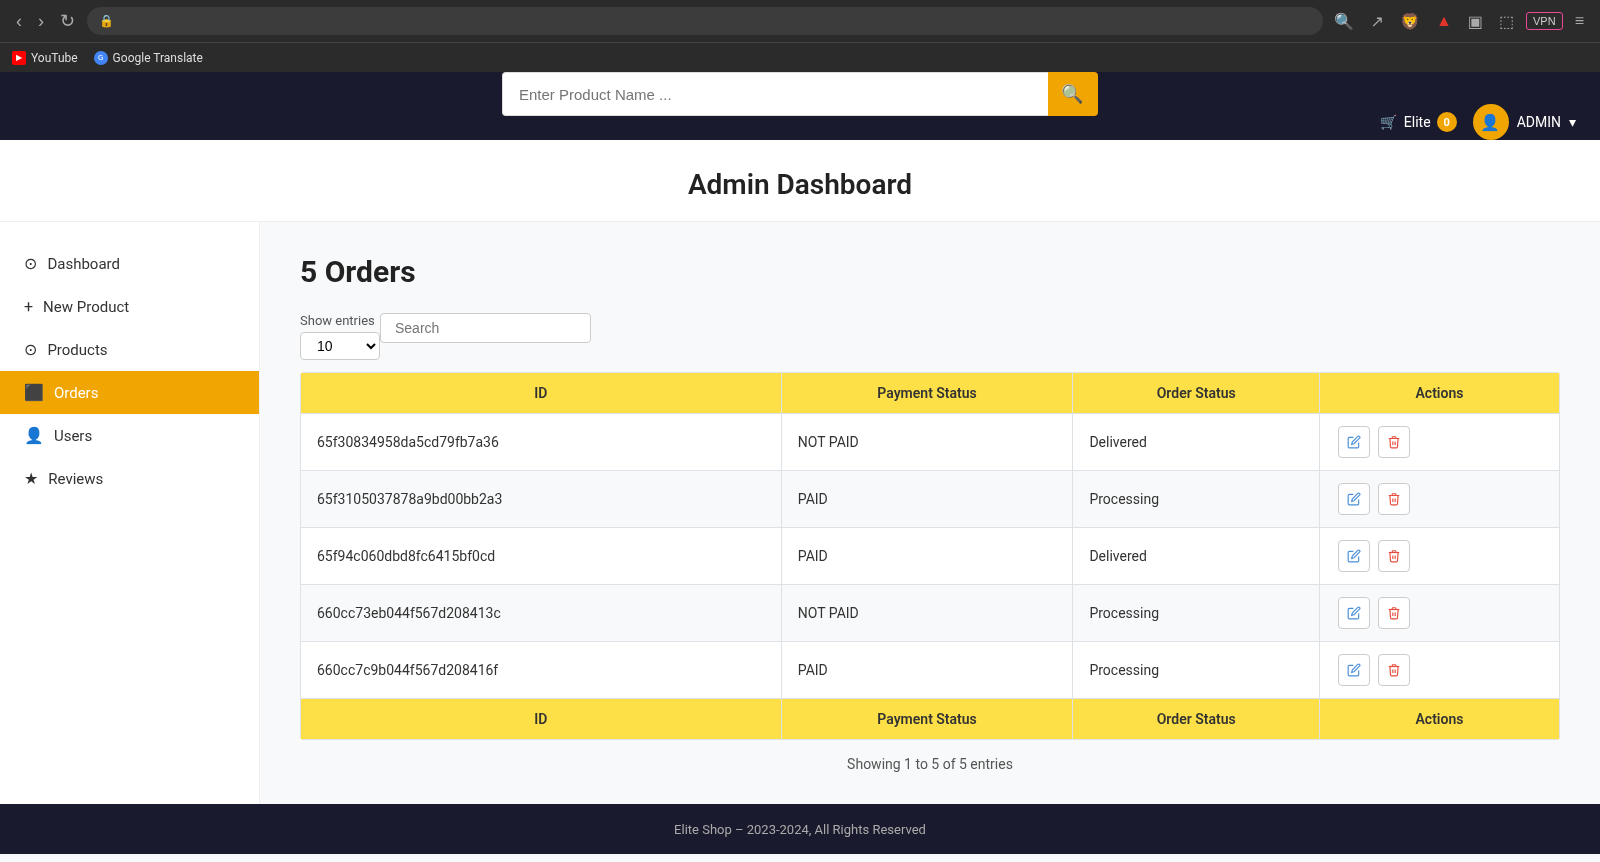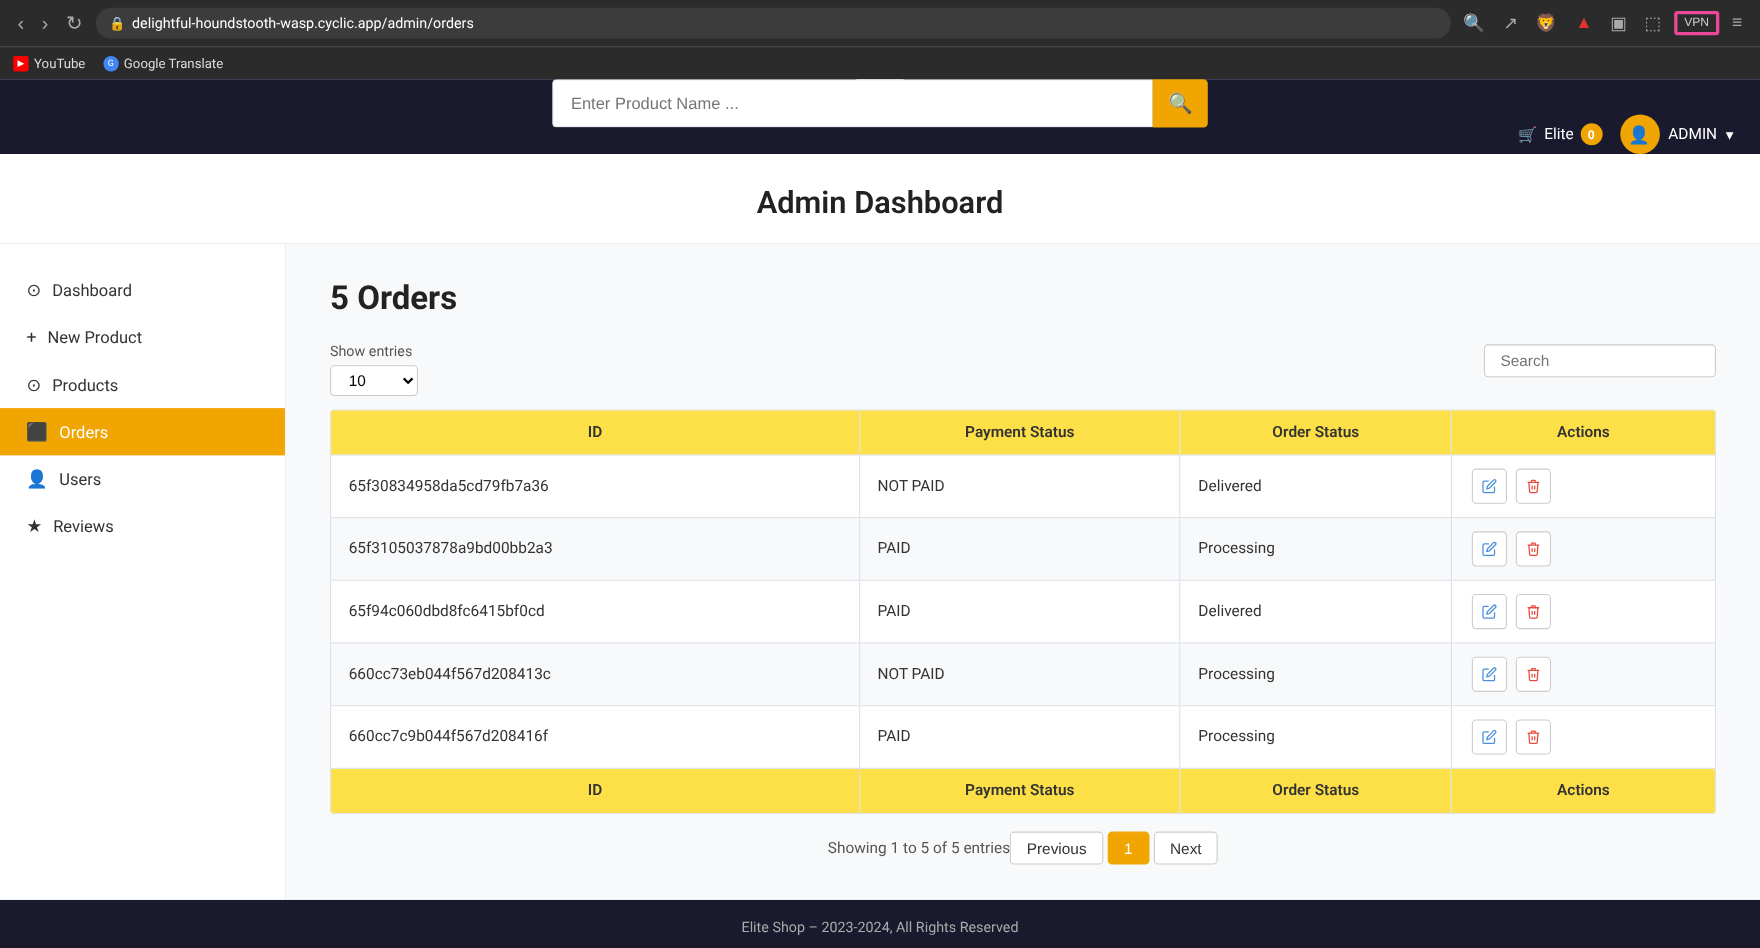--- a/index.html
+++ b/index.html
@@ -209,21 +209,20 @@
     .orders-title {
       font-size: 30px;
       font-weight: 700;
       color: #222;
       margin-bottom: 24px;
     }
 
     
     .table-controls {
       display: flex;
-      justify-content: space-between;
       align-items: flex-start;
       margin-bottom: 12px;
     }
     .show-entries {
       display: flex;
       flex-direction: column;
       gap: 4px;
     }
     .show-entries label {
       font-size: 13px;
@@ -337,32 +336,29 @@
   </style>
 </head>
 <body>
 
 <div class="browser-chrome">
   <button class="browser-nav-btn">‹</button>
   <button class="browser-nav-btn">›</button>
   <button class="browser-nav-btn">↻</button>
   <div class="address-bar">
     <span class="address-bar-icon">🔒</span>
-    <span class="address-bar-url">
-      <span>delightful-houndstooth-wasp.cyclic.app</span><span>/admin/orders</span>
-    </span>
   </div>
   <div class="browser-actions">
     <button class="browser-action-btn">🔍</button>
     <button class="browser-action-btn">↗</button>
     <button class="browser-action-btn" style="color:#fb542b;">🦁</button>
     <button class="browser-action-btn" style="color:#e2342a;">▲</button>
     <button class="browser-action-btn">▣</button>
     <button class="browser-action-btn">⬚</button>
-    <button class="browser-action-btn" style="color:#ccc; font-size:11px; border:3px solid #ec4899; border-radius:3px; padding:2px 6px;">VPN</button>
+    <button class="browser-action-btn" style="color:#ccc; font-size:11px; border:1px solid #ec4899; border-radius:3px; padding:2px 6px;">VPN</button>
     <button class="browser-action-btn">≡</button>
   </div>
 </div>
 
 <div class="bookmarks-bar">
   <div class="bookmark-item">
     <div class="bookmark-icon yt-icon">▶</div>
     <span>YouTube</span>
   </div>
   <div class="bookmark-item">
@@ -574,24 +570,19 @@
           <th>ID</th>
           <th>Payment Status</th>
           <th>Order Status</th>
           <th>Actions</th>
         </tr>
       </tfoot>
     </table>
 
     <div class="table-footer">
       <span class="showing-text">Showing 1 to 5 of 5 entries</span>
-      <div class="pagination">
-        <button class="page-btn">Previous</button>
-        <button class="page-btn active">1</button>
-        <button class="page-btn">Next</button>
-      </div>
     </div>
   </main>
 </div>
 
 <div class="app-footer">
   <span>Elite Shop – 2023-2024, All Rights Reserved</span>
 </div>
 
 </body></html>

